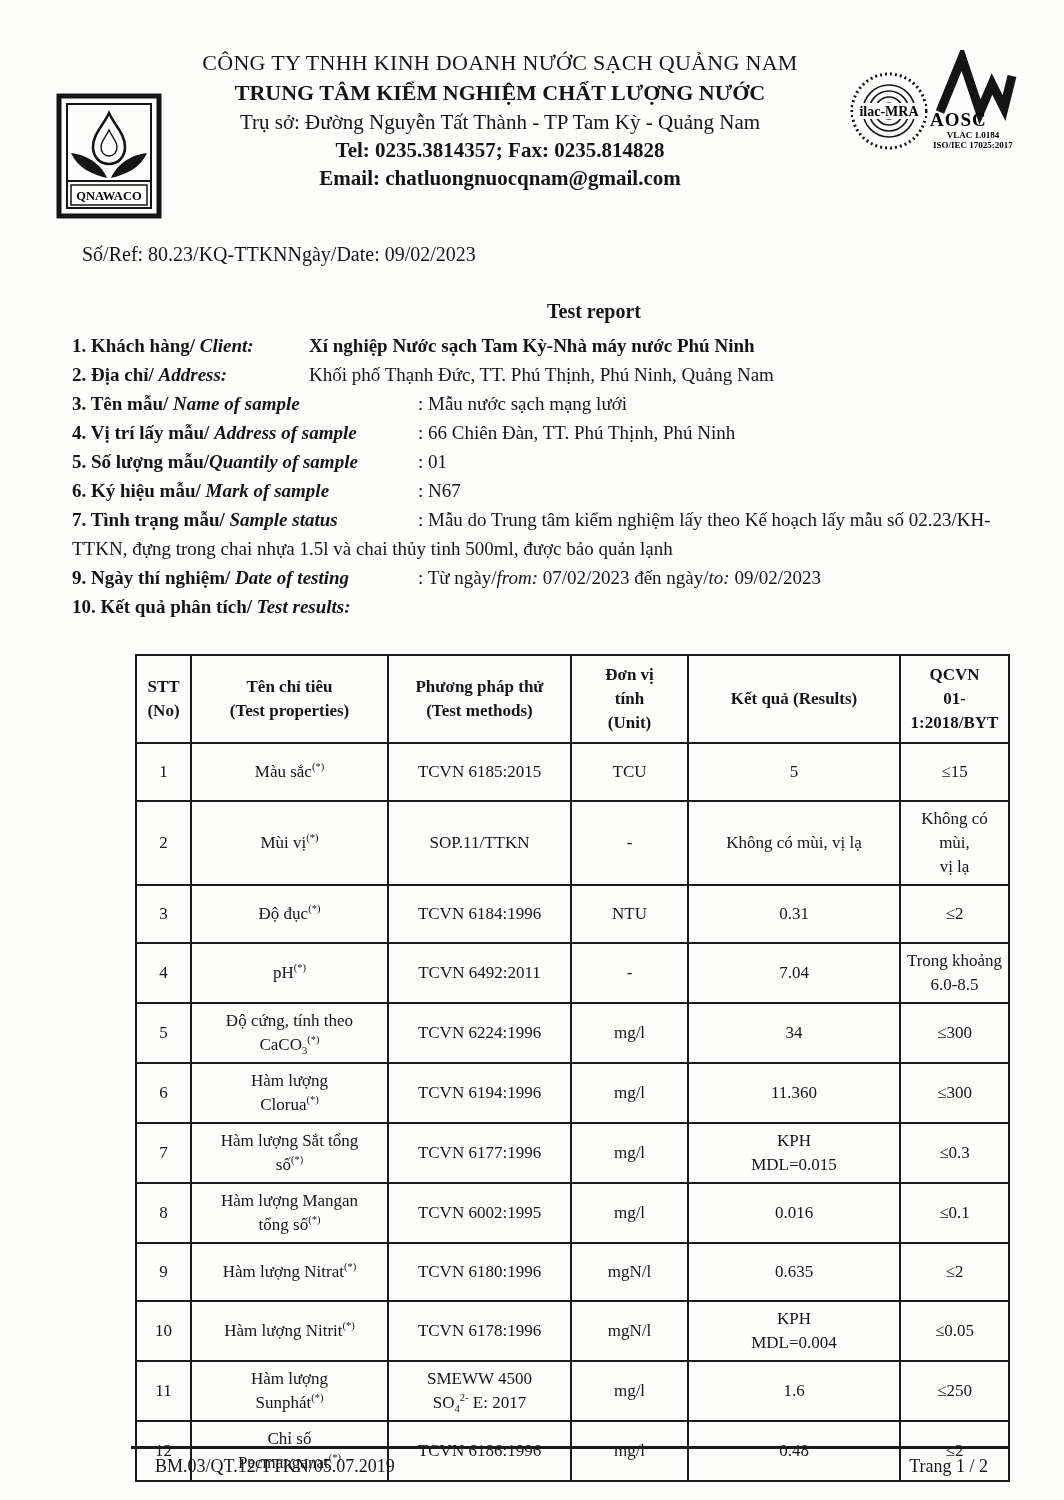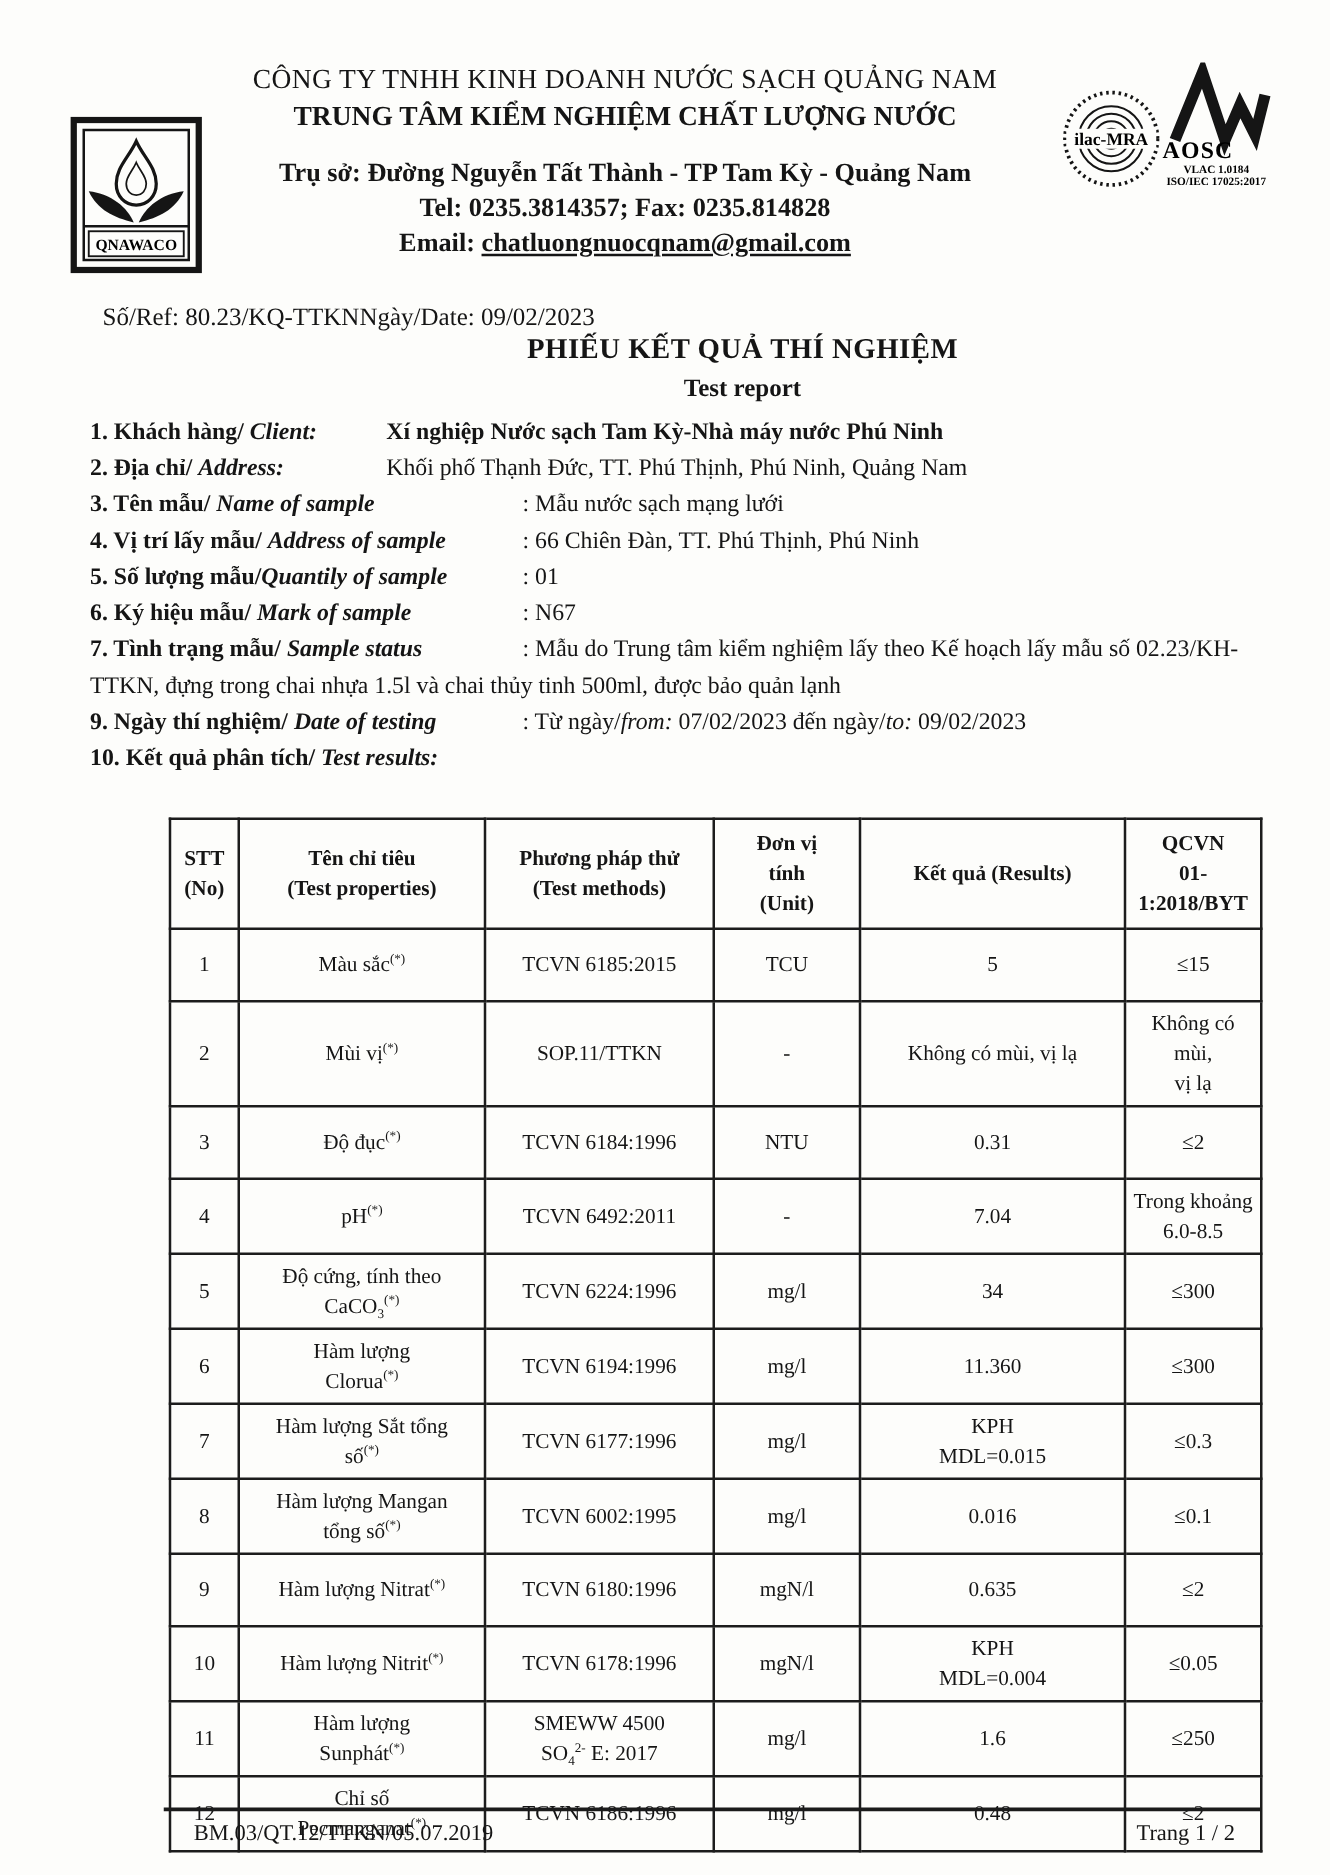--- a/index.html
+++ b/index.html
@@ -7,24 +7,24 @@
     position:relative; width:1064px; height:1500px; margin:0 auto;
     background:#fdfdfb; color:#151515;
     font-family:"Liberation Serif","DejaVu Serif",serif;
     overflow:hidden;
   }
 
   
   .org-block { position:absolute; left:168px; top:50px; width:664px; text-align:center; }
   .org-l1 { font-size:22px; letter-spacing:0.3px; white-space:nowrap; }
   .org-l2 { font-size:22px; font-weight:bold; margin-top:4px; white-space:nowrap;font-family:Liberation Serif, serif; }
-  .org-l3 { font-size:21px; font-weight:bold; margin-top:20px; white-space:nowrap; }
+  .org-l3 { font-size:21px; font-weight:normal; margin-top:4px; white-space:nowrap; }
   .org-l4 { font-size:21px; font-weight:bold; margin-top:3px; }
   .org-l5 { font-size:21px; font-weight:bold; margin-top:3px; }
-  .org-l5 .email { text-decoration:underline; }
+  .org-l5 .email { }
 
   .logo-qnawaco { position:absolute; left:56px; top:93px; }
   .logo-ilac    { position:absolute; left:849px; top:71px; }
   .logo-aosc    { position:absolute; left:928px; top:50px; }
 
   
   .ref-row { position:absolute; top:243px; left:82px; right:29px;
              display:flex; justify-content:flex-start; font-size:20px; }
   .doc-title   { position:absolute; top:266px; left:126px; width:936px; text-align:center;
                  font-size:23px; font-weight:bold; letter-spacing:0.4px; }
@@ -110,21 +110,20 @@
       <text x="45" y="88" text-anchor="middle" font-size="9" font-weight="bold">VLAC 1.0184</text>
       <text x="45" y="98" text-anchor="middle" font-size="9" font-weight="bold">ISO/IEC 17025:2017</text>
     </svg>
   </span>
 
   <div class="ref-row">
     <span>Số/Ref: 80.23/KQ-TTKN</span>
     <span>Ngày/Date: 09/02/2023</span>
   </div>
 
-  <div class="doc-title">PHIẾU KẾT QUẢ THÍ NGHIỆM</div>
   <div class="doc-subtitle">Test report</div>
 
   <div class="info-list">
       <div class="info-item"><span class="lbl w1"><span>1. Khách hàng/ </span><span class="en">Client:</span></span><span class="val bold">Xí nghiệp Nước sạch Tam Kỳ-Nhà máy nước Phú Ninh</span></div>
       <div class="info-item"><span class="lbl w1"><span>2. Địa chỉ/ </span><span class="en">Address:</span></span><span class="val">Khối phố Thạnh Đức, TT. Phú Thịnh, Phú Ninh, Quảng Nam</span></div>
       <div class="info-item"><span class="lbl w2"><span>3. Tên mẫu/ </span><span class="en">Name of sample</span></span><span class="val">: Mẫu nước sạch mạng lưới</span></div>
       <div class="info-item"><span class="lbl w2"><span>4. Vị trí lấy mẫu/ </span><span class="en">Address of sample</span></span><span class="val">: 66 Chiên Đàn, TT. Phú Thịnh, Phú Ninh</span></div>
       <div class="info-item"><span class="lbl w2"><span>5. Số lượng mẫu/</span><span class="en">Quantily of sample</span></span><span class="val">: 01</span></div>
       <div class="info-item"><span class="lbl w2"><span>6. Ký hiệu mẫu/ </span><span class="en">Mark of sample</span></span><span class="val">: N67</span></div>
       <div class="info-item"><span class="lbl w2"><span>7. Tình trạng mẫu/ </span><span class="en">Sample status</span></span><span class="val">: Mẫu do Trung tâm kiểm nghiệm lấy theo Kế hoạch lấy mẫu số 02.23/KH-TTKN, đựng trong chai nhựa 1.5l và chai thủy tinh 500ml, được bảo quản lạnh</span></div>

